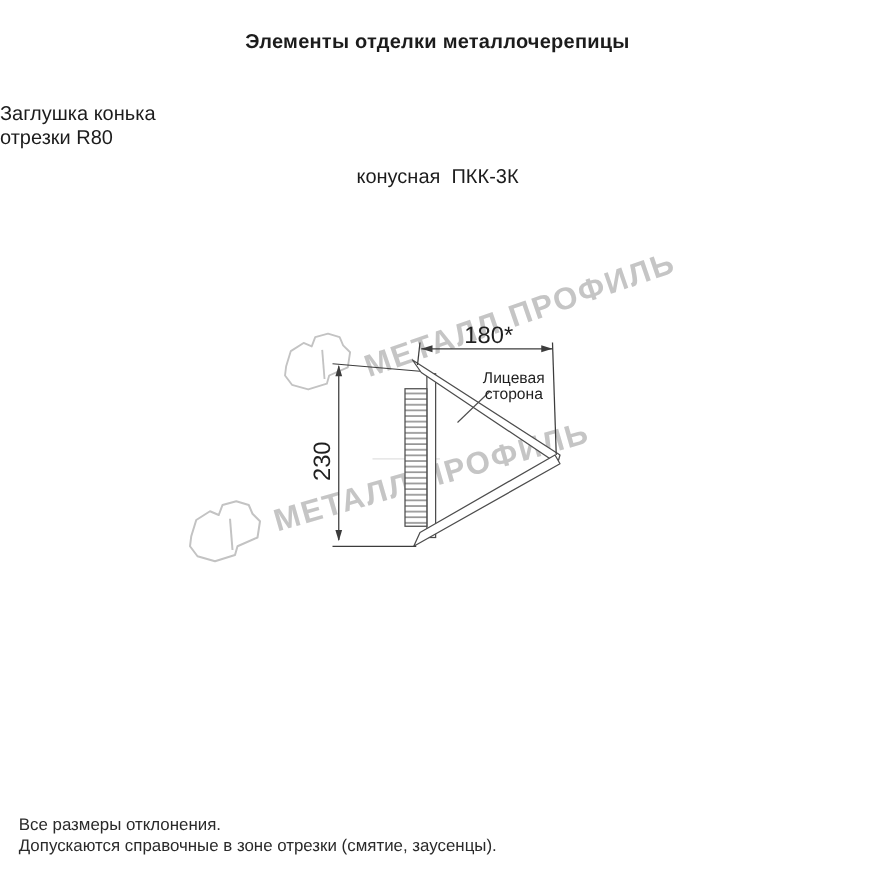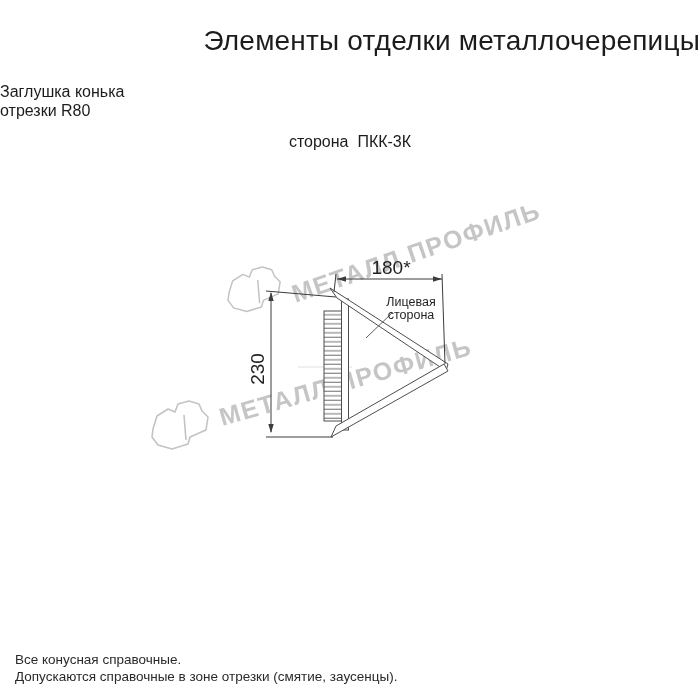--- a/index.html
+++ b/index.html
@@ -5,21 +5,21 @@
   html,body{margin:0;padding:0;}
   body{
     width:700px;height:700px;background:#ffffff;
     font-family:"Liberation Sans","DejaVu Sans",sans-serif;
     position:relative;overflow:hidden;
   }
   .page{position:absolute;inset:0;width:700px;height:700px;background:#fff;}
 
   .title{
     position:absolute;top:25px;left:0;width:100%;
-    text-align:right;font-size:28px;font-weight:400;color:#1c1c1c;
+    text-align:center;font-size:16px;font-weight:700;color:#1c1c1c;
     letter-spacing:0.2px;
   }
   .subtitle{
     position:absolute;top:82px;left:0;width:100%;
     font-size:16px;line-height:19px;color:#1c1c1c;
   }
   .product{
     position:absolute;top:133px;left:0;width:100%;
     text-align:center;font-size:16px;color:#1c1c1c;white-space:pre;
   }
@@ -59,21 +59,21 @@
     </g>
   </svg>
   <div class="watermark-text wm1-text">МЕТАЛЛ ПРОФИЛЬ</div>
   <div class="watermark-text wm2-text">МЕТАЛЛ ПРОФИЛЬ</div>
 
   <div class="title">Элементы отделки металлочерепицы</div>
   <div class="subtitle">
     <div>Заглушка конька</div>
     <div>отрезки R80</div>
   </div>
-  <div class="product">сторона  ПКК-3К</div>
+  <div class="product">конусная  ПКК-3К</div>
 
   <svg class="diagram-svg" width="700" height="700" viewBox="0 0 700 700">
     <defs>
       <pattern id="ribs" x="324" y="311" width="18" height="4.5" patternUnits="userSpaceOnUse">
         <rect width="18" height="4.5" fill="#ffffff"></rect>
         <line x1="0" y1="3.8" x2="18" y2="3.8" stroke="#6e6e6e" stroke-width="1"></line>
       </pattern>
     </defs>
 
     <line x1="298" y1="367" x2="352" y2="367" stroke="#e0e0e0" stroke-width="1"></line>
@@ -99,17 +99,17 @@
     <polygon points="271,292 268.3,301 273.7,301" fill="#3c3c3c"></polygon>
     <polygon points="271,433 268.3,424 273.7,424" fill="#3c3c3c"></polygon>
     <text x="0" y="0" text-anchor="middle" font-size="19" fill="#1f1f1f" transform="translate(264,369) rotate(-90)">230</text>
 
     <line x1="392" y1="313" x2="366" y2="338" stroke="#4d4d4d" stroke-width="0.9"></line>
     <text x="411" y="306" text-anchor="middle" font-size="12.5" fill="#1f1f1f">Лицевая</text>
     <text x="411" y="319" text-anchor="middle" font-size="12.5" fill="#1f1f1f">сторона</text>
   </svg>
 
   <div class="footer">
-    <div>Все конусная справочные.</div>
+    <div>Все размеры отклонения.</div>
     <div>Допускаются справочные в зоне отрезки (смятие, заусенцы).</div>
   </div>
 
 </div>
 
 </body></html>

